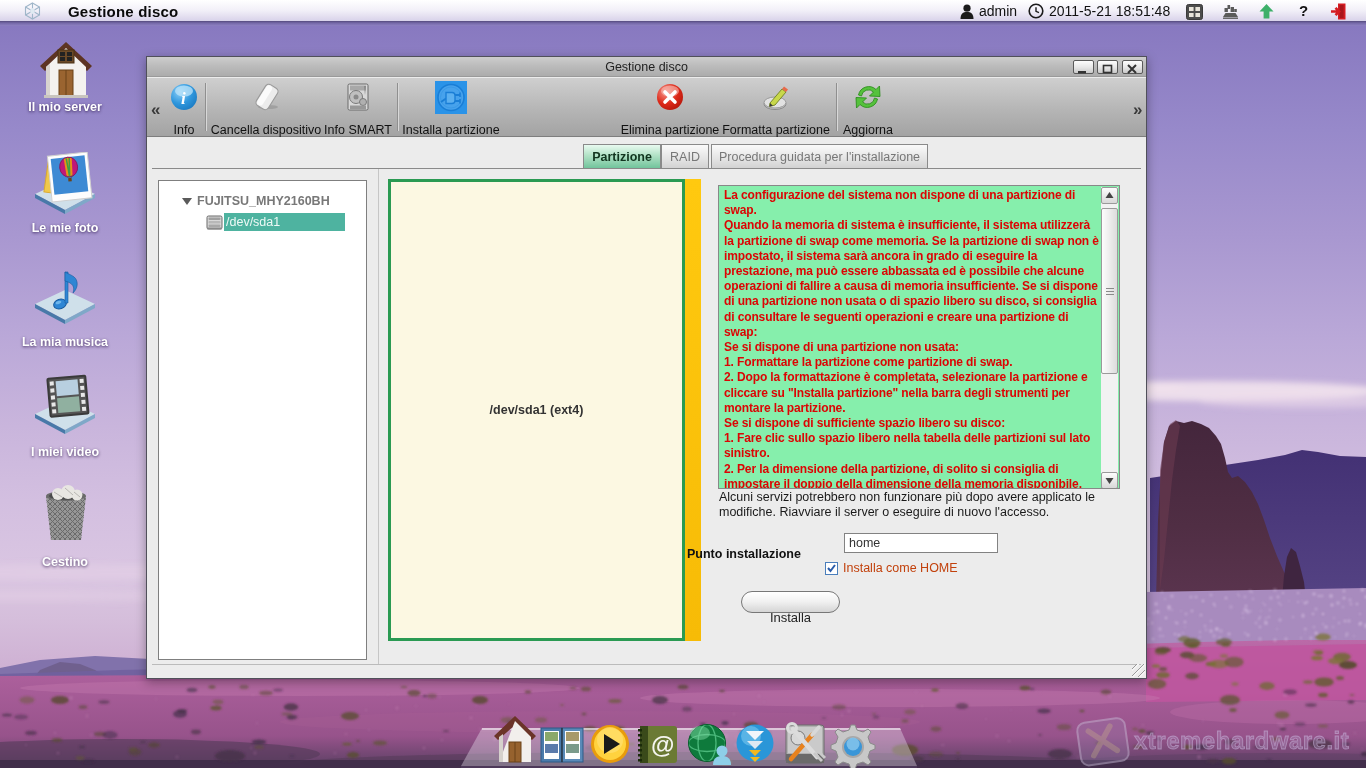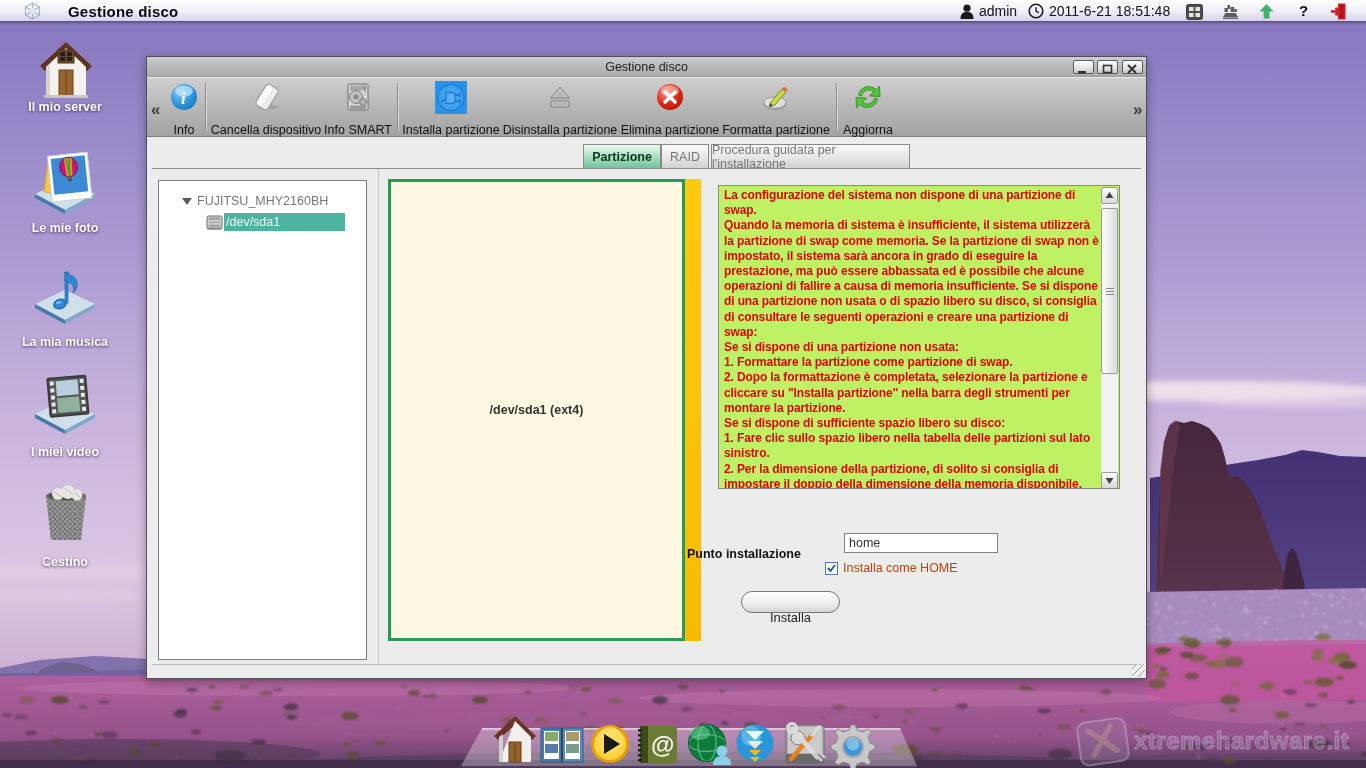--- a/index.html
+++ b/index.html
@@ -35,21 +35,21 @@
 display:flex;align-items:center;justify-content:center;font-size:12.5px;color:#777;
 background:linear-gradient(180deg,#fafafa 0%,#e4e4e4 60%,#d2d2d2 100%)}
 .tab.active{background:linear-gradient(180deg,#e8faf0 0%,#b2e2c6 45%,#72c49c 100%);color:#12351f;font-weight:bold}
 #tabline{position:absolute;left:5px;top:111px;width:989px;height:1px;background:#8a8a8a}
 
 #treep{position:absolute;left:11px;top:123px;width:209px;height:480px;background:#fff;border:1px solid #7f7f7f}
 #vsep{position:absolute;left:231px;top:112px;width:1px;height:495px;background:#c6c6c6}
 #greenbox{position:absolute;left:241px;top:122px;width:297px;height:462px;background:#fcf8e2;border:3px solid #2a9a52}
 #orange{position:absolute;left:538px;top:122px;width:16px;height:462px;background:linear-gradient(180deg,#ffc90f,#f7bb06)}
 #ptext{position:absolute;left:241px;top:122px;width:297px;height:462px;display:flex;align-items:center;justify-content:center;font-size:12.5px;font-weight:bold;color:#333}
-#redbox{position:absolute;left:571px;top:128px;width:402px;height:304px;border:1px solid #888;background:#bef264;overflow:hidden}
+#redbox{position:absolute;left:571px;top:128px;width:402px;height:304px;border:1px solid #888;background:#86efac;overflow:hidden}
 #redtext{position:absolute;left:5px;top:2px;width:390px;font-size:12px;font-weight:bold;color:#dc0504;line-height:15.2px;white-space:nowrap;letter-spacing:-0.12px}
 
 #sbar{position:absolute;right:1px;top:1px;width:17px;height:300px;background:#f2f2f2}
 .sbtn{position:absolute;left:0;width:17px;height:17px;border:1px solid #9a9a9a;border-radius:2px;
 background:linear-gradient(180deg,#fdfdfd,#d8d8d8)}
 #sthumb{position:absolute;left:0;top:21px;width:17px;height:166px;border:1px solid #9a9a9a;border-radius:2px;
 background:linear-gradient(90deg,#fdfdfd,#dcdcdc)}
 .grip{position:absolute;left:4px;width:8px;height:1px;background:#8a8a8a}
 #graytext{position:absolute;left:572px;top:433px;width:430px;font-size:12.5px;color:#1a1a1a;line-height:15px;white-space:nowrap}
 #mlabel{position:absolute;left:540px;top:490px;width:154px;text-align:left;font-size:12.5px;font-weight:bold;color:#111}
@@ -512,21 +512,21 @@
 <div id="title">Gestione disco</div>
 <svg class="abs" style="left:959px;top:4px" width="16" height="15" viewBox="0 0 16 15">
 <circle cx="8" cy="4.2" r="3.6" fill="#1b1b1b"></circle>
         <path d="M1.5 15 C1.5 9.8 4 8 8 8 C12 8 14.5 9.8 14.5 15 Z" fill="#1b1b1b"></path>
       </svg>
 <div class="tb-it" style="left:979px">admin</div>
 <svg class="abs" style="left:1028px;top:3px" width="16" height="16" viewBox="0 0 16 16">
 <circle cx="8" cy="8" r="6.8" fill="none" stroke="#1b1b1b" stroke-width="1.6"></circle>
 <path d="M8 4.2 L8 8.4 L11 9.6" stroke="#1b1b1b" stroke-width="1.4" fill="none"></path>
       </svg>
-<div class="tb-it" style="left:1049px">2011-6-21 18:51:48</div>
+<div class="tb-it" style="left:1049px">2011-5-21 18:51:48</div>
 <svg class="abs" style="left:1186px;top:4px" width="17" height="16" viewBox="0 0 17 16">
 <rect x="0.5" y="0.5" width="16" height="15" rx="2" fill="#4c4c4c" stroke="#3a3a3a"></rect>
 <rect x="3" y="3" width="4.6" height="4" fill="#e8e4da"></rect>
         <rect x="9.4" y="3" width="4.6" height="4" fill="#e8e4da"></rect>
 <rect x="3" y="9" width="4.6" height="4" fill="#e8e4da"></rect>
         <rect x="9.4" y="9" width="4.6" height="4" fill="#e8e4da"></rect>
       </svg>
 <svg class="abs" style="left:1222px;top:5px" width="17" height="14" viewBox="0 0 17 14">
 <g fill="#5a5a5a">
           <rect x="5.5" y="0" width="2.6" height="4"></rect>
@@ -794,29 +794,20 @@
 <circle cx="16" cy="16.5" r="13" fill="#47a2ec"></circle>
 <circle cx="16" cy="16.5" r="13" fill="none" stroke="#1a7ed6" stroke-width="1.6"></circle>
 <circle cx="16" cy="16.5" r="10.5" fill="none" stroke="#3a9ae8" stroke-width="1"></circle>
 <path d="M6 21 L11 17.5" stroke="#1a7ed6" stroke-width="1.8" fill="none"></path>
 <path d="M11 11.5 L17 11.5 C19 11.5 20 13 20 14.5 L20 19.5 C20 21 19 22.5 17 22.5 L11 22.5 Z" fill="#5cb0f0" stroke="#1a7ed6" stroke-width="1.4"></path>
 <path d="M20 14 L25 14 M20 20 L25 20" stroke="#1a7ed6" stroke-width="1.8"></path>
 <path d="M25 11.5 L25 16 M25 18 L25 22.5" stroke="#1a7ed6" stroke-width="1.6"></path>
           </svg>
 <div class="lbl">Installa partizione</div>
         </div>
-<div class="tbtn" style="left:367px;width:92px">
-          <svg class="ic" viewBox="0 0 28 28">
-<path d="M14 4 L23 15 L5 15 Z" fill="#cccccc" stroke="#7a7a7a"></path>
-<path d="M14 6.5 L20.5 14 L7.5 14 Z" fill="#b8b8b8"></path>
-<rect x="5" y="18" width="18" height="6" rx="1" fill="#cccccc" stroke="#7a7a7a"></rect>
-<rect x="6.5" y="19.5" width="15" height="3" fill="#b0b0b0"></rect>
-          </svg>
-<div class="lbl">Disinstalla partizione</div>
-        </div>
 <div class="tbtn" style="left:583px;width:92px">
           <svg class="ic" viewBox="0 0 28 28">
 <ellipse cx="13" cy="21" rx="11" ry="5.5" fill="#c8c8c8" stroke="#8a8a8a"></ellipse>
 <ellipse cx="13" cy="19.5" rx="11" ry="5.5" fill="#e2e2e2" stroke="#9a9a9a"></ellipse>
 <path d="M8 20 L20 6 L24 9 L13 22 L7.5 23.5 Z" fill="#c8d84a" stroke="#7a8a2a"></path>
 <path d="M20 6 L22 3.5 L26 6.5 L24 9 Z" fill="#e86a4a"></path>
 <path d="M8 20 L7.5 23.5 L11 22.8 Z" fill="#3a3a3a"></path>
           </svg>
 <div class="lbl">Formatta partizione</div>
         </div>
@@ -838,27 +829,27 @@
 <div class="tbtn" style="left:691px;width:60px">
           <svg class="ic" viewBox="0 0 28 28">
 <path d="M4.5 12 A10.5 10.5 0 0 1 22 6.5 L25.5 3 L26 13.5 L15.5 13 L19.5 9 A7 7 0 0 0 7.5 13 Z" fill="#55c23c" stroke="#2e8e1e" stroke-width="0.9"></path>
 <path d="M23.5 16 A10.5 10.5 0 0 1 6 21.5 L2.5 25 L2 14.5 L12.5 15 L8.5 19 A7 7 0 0 0 20.5 15 Z" fill="#55c23c" stroke="#2e8e1e" stroke-width="0.9"></path>
           </svg>
 <div class="lbl">Aggiorna</div>
         </div>
 </div>
 <div class="tab active" style="left:436px;width:78px">Partizione</div>
 <div class="tab" style="left:514px;width:48px">RAID</div>
-<div class="tab" style="left:564px;width:199px">Procedura guidata per l'installazione</div>
+<div class="tab" style="left:564px;width:217px">Procedura guidata per l'installazione</div>
 <div id="tabline"></div>
 <div id="treep">
 <svg class="abs" style="left:23px;top:16px" width="11" height="9">
           <path d="M0 1 L10 1 L5 8 Z" fill="#5a5a5a"></path>
         </svg>
-<div class="abs" style="left:38px;top:13px;font-size:12.5px;font-weight:normal;color:#787878">FUJITSU_MHY2160BH</div>
+<div class="abs" style="left:38px;top:13px;font-size:12.5px;font-weight:bold;color:#787878">FUJITSU_MHY2160BH</div>
 <svg class="abs" style="left:47px;top:33px" width="18" height="18" viewBox="0 0 18 18">
 <rect x="1" y="2" width="15" height="13" rx="1.5" fill="#d8d8d8" stroke="#6a6a6a"></rect>
 <rect x="2.5" y="3.5" width="12" height="2.5" rx="1" fill="#a0a0a0"></rect>
 <rect x="2.5" y="7" width="12" height="2.5" rx="1" fill="#b8b8b8"></rect>
 <rect x="2.5" y="10.5" width="12" height="2.5" rx="1" fill="#a8a8a8"></rect>
 <rect x="1" y="13.5" width="15" height="1.8" fill="#8a8a8a"></rect>
         </svg>
 <div class="abs" style="left:65px;top:32px;width:121px;height:18px;background:#4eb3a0;color:#eef9f6;font-size:12.5px;padding:2px 0 0 2px">/dev/sda1</div>
 </div>
 <div id="vsep"></div>
@@ -874,20 +865,21 @@
 <div id="sthumb">
             <div class="grip" style="top:79px"></div>
             <div class="grip" style="top:82px"></div>
             <div class="grip" style="top:85px"></div>
           </div>
 <div class="sbtn" style="top:285px"><svg width="15" height="15">
               <path d="M7.5 11 L11.5 5 L3.5 5 Z" fill="#444"></path>
             </svg></div>
 </div>
       </div>
+<div id="graytext">Alcuni servizi potrebbero non funzionare più dopo avere applicato le<br>modifiche. Riavviare il server o eseguire di nuovo l'accesso.</div>
 <div id="mlabel">Punto installazione</div>
 <div id="minput">home</div>
 <div id="mcheck">
         <svg width="11" height="11" style="position:absolute;left:0;top:0">
           <path d="M2 5 L4.5 8 L9 2" stroke="#2a5caa" stroke-width="2" fill="none"></path>
         </svg>
       </div>
 <div id="mchecklbl">Installa come HOME</div>
 <div id="ibtn">Installa</div>
 <div id="statusline"></div>

